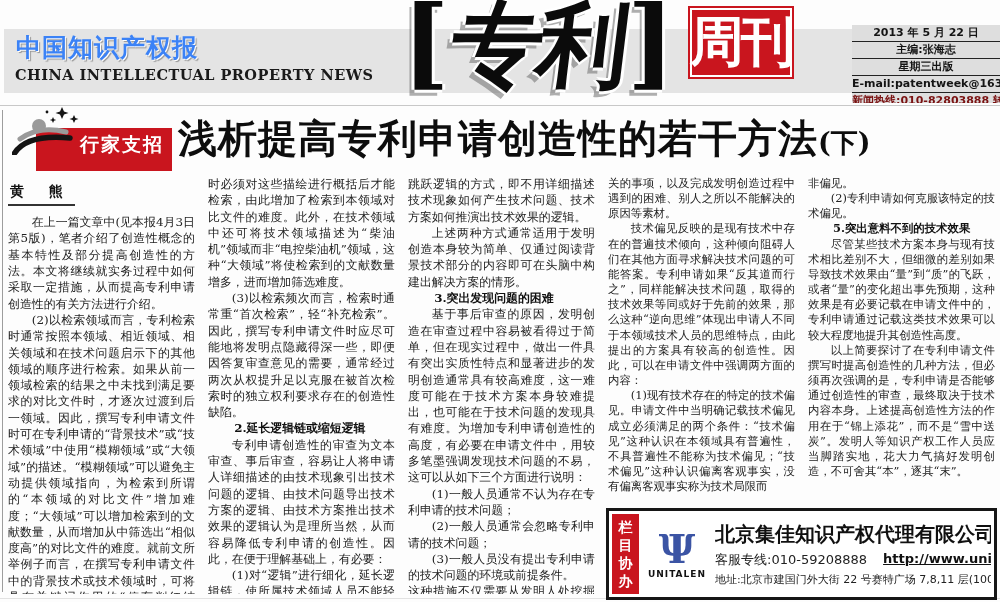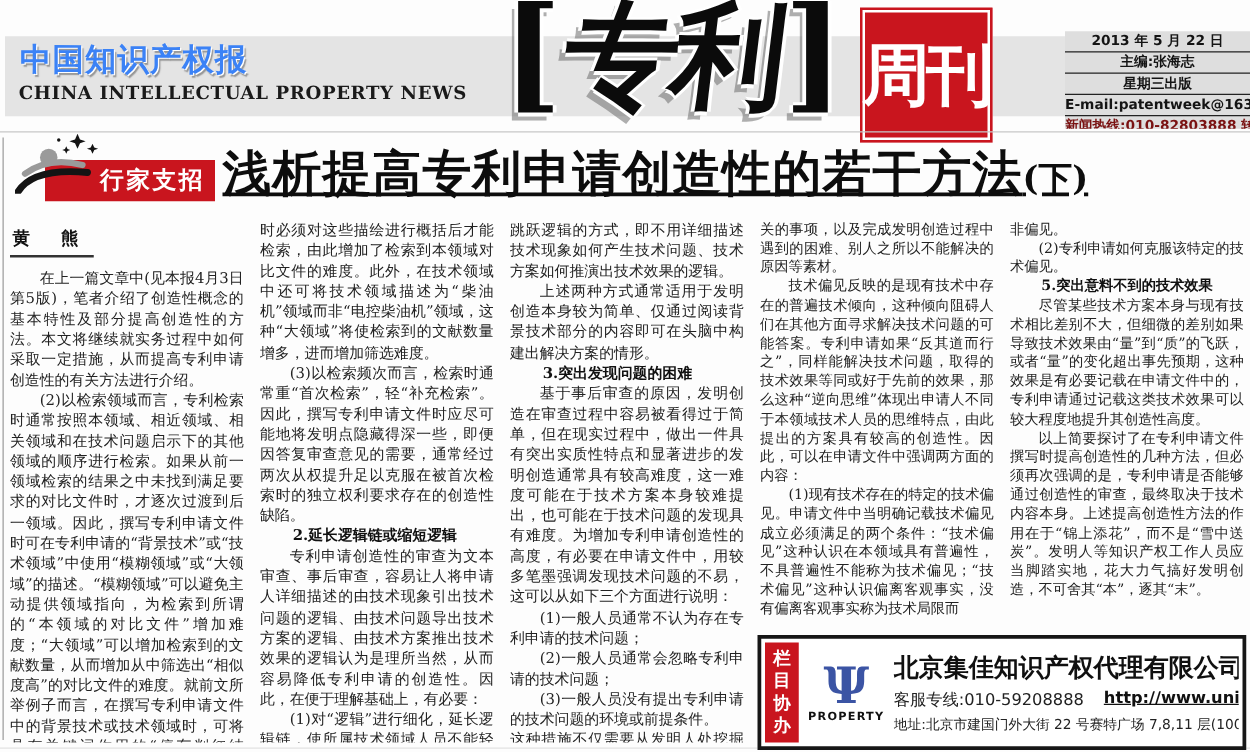--- a/index.html
+++ b/index.html
@@ -14,38 +14,38 @@
   .paper-cn{position:absolute;left:16px;top:31px;font-size:25px;font-weight:bold;color:#3b82f6;
             letter-spacing:1px;font-family:"DejaVu Serif",serif;
             text-shadow:1px 1px 0 #fff,2px 2px 1px rgba(0,0,0,.35);}
   .paper-en{position:absolute;left:15px;top:66px;font-size:14.5px;font-weight:bold;color:#1a1a1a;
             font-family:"DejaVu Serif",serif;letter-spacing:.5px;}
   .big-title{position:absolute;left:402px;top:-12px;line-height:108px;white-space:nowrap;color:#0b0b0b;
              text-shadow:3px 0 0 #fff,-3px 0 0 #fff,0 3px 0 #fff,0 -3px 0 #fff,-5px 6px 0 rgba(110,110,110,.55);}
   .big-title .br{font-size:100px;font-weight:bold;font-family:"DejaVu Serif",serif;}
   .big-title .ttl{display:inline-block;font-size:92px;font-weight:bold;font-family:"DejaVu Serif",serif;
                   transform:skewX(-7deg);letter-spacing:-6px;padding:0 3px;}
-  .weekly{position:absolute;left:688px;top:6px;width:106px;height:108px;background:#c9151e;
+  .weekly{position:absolute;left:688px;top:6px;width:106px;height:73px;background:#c9151e;
           box-shadow:inset 0 0 0 2px #c9151e, inset 0 0 0 4px #fff;
           display:flex;align-items:center;justify-content:center;
           font-size:54px;font-weight:bold;color:#fff;font-family:"DejaVu Serif",serif;letter-spacing:-3px;}
   .info-box{position:absolute;left:852px;right:0;top:25px;height:78px;background:#dedede;overflow:hidden;}
   .info-line{height:16px;line-height:15px;font-size:11px;font-weight:bold;text-align:center;
              color:#141414;border-bottom:1.6px solid #222;white-space:nowrap;}
   .info-line.accent{color:#7a1212;}
 
   
   .banner{position:absolute;left:0;top:105px;right:0;height:67px;border-top:1px solid #c8c8c8;}
   .kicker{position:absolute;left:12px;top:0;width:190px;height:64px;}
-  .kicker-box{position:absolute;left:24px;top:22px;width:136px;height:33px;background:#c9151e;
+  .kicker-box{position:absolute;left:24px;top:22px;width:136px;height:43px;background:#c9151e;
               color:#fff;font-size:19px;font-weight:bold;letter-spacing:2px;line-height:33px;
               text-align:right;padding-right:8px;box-sizing:border-box;}
   .kicker-svg{position:absolute;left:0;top:1px;z-index:2;}
   .headline{position:absolute;left:178px;top:6px;font-size:39px;font-weight:bold;color:#0d0d0d;
-            font-family:"DejaVu Serif",serif;letter-spacing:1px;white-space:nowrap;text-decoration:underline;}
+            font-family:"DejaVu Serif",serif;letter-spacing:1px;white-space:nowrap;}
   .headline .suffix{font-size:27px;letter-spacing:0;}
 
   
   .columns{position:absolute;left:8px;right:5px;top:172px;bottom:8px;display:flex;gap:13px;overflow:hidden;}
   .col{flex:1 1 0;overflow:hidden;font-size:11.9px;line-height:1.37;text-align:justify;
        color:#222;font-family:"DejaVu Serif",serif;padding-top:4px;}
   .col:nth-child(4),.col:nth-child(5){font-size:11.4px;line-height:1.33;}
   .col p{margin:0;}
   .indent{text-indent:2em;}
   .cont{text-indent:0;}
@@ -141,21 +141,21 @@
 
   <div class="ad">
     <div class="sponsor">
         <div class="sp-ch">栏</div>
         <div class="sp-ch">目</div>
         <div class="sp-ch">协</div>
         <div class="sp-ch">办</div>
       </div>
     <div class="ad-logo">
       <div class="psi">Ψ</div>
-      <div class="logo-text">PROPERTY</div>
+      <div class="logo-text">UNITALEN</div>
     </div>
     <div class="ad-body">
       <div class="company">北京集佳知识产权代理有限公司</div>
       <div class="contact-row">
         <span>客服专线:010-59208888</span>
         <span class="website">http://www.unitalen.com.cn</span>
       </div>
       <div class="address">地址:北京市建国门外大街 22 号赛特广场 7,8,11 层(100004)</div>
     </div>
   </div>

